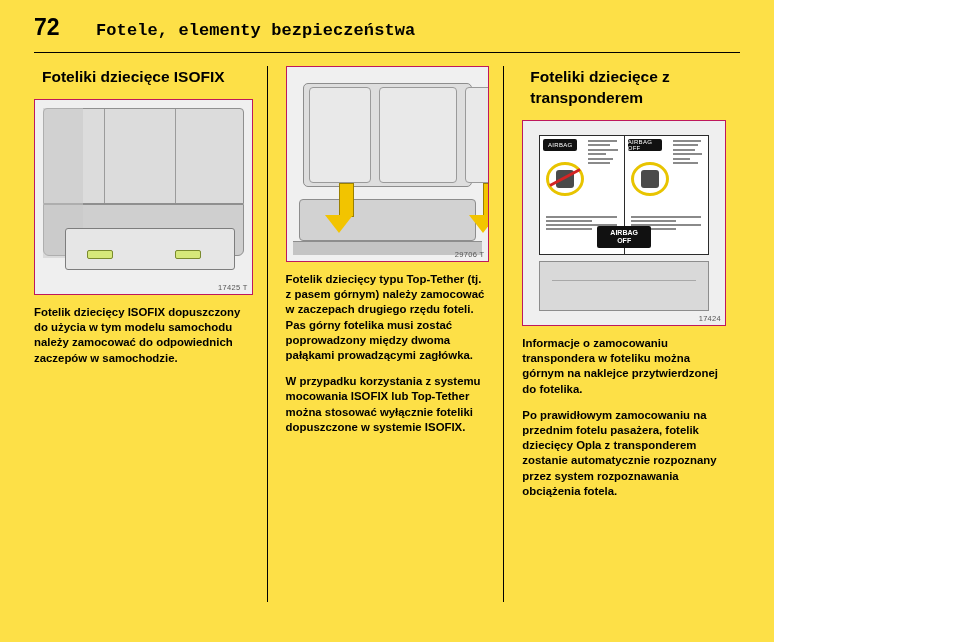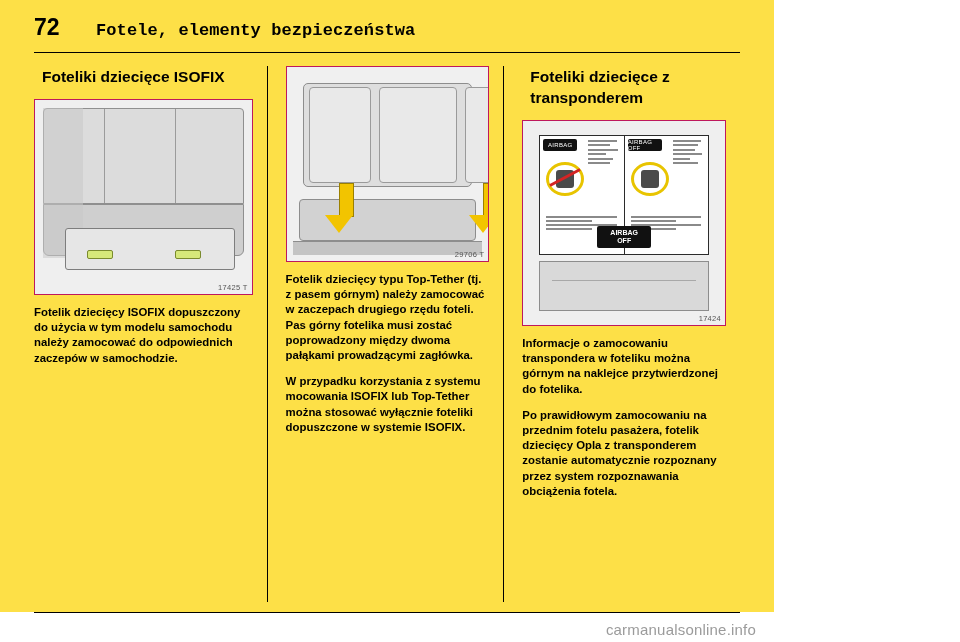--- a/index.html
+++ b/index.html
@@ -359,18 +359,14 @@
         <div class="f3-panel"></div>
         <div class="fig-code">17424</div>
       </div>
 
       <p class="body-text">Informacje o zamocowaniu transpondera w foteliku można górnym na naklejce przytwierdzonej do fotelika.</p>
       <p class="body-text">Po prawidłowym zamocowaniu na przednim fotelu pasażera, fotelik dziecięcy Opla z transponderem zostanie automatycznie rozpoznany przez system rozpoznawania obciążenia fotela.</p>
     </div>
 
   </div>
 
-  <div class="footer">
-    <div class="footer-rule"></div>
-    <div class="footer-brand">carmanualsonline.info</div>
-  </div>
 
 </div>
 
 </body></html>

